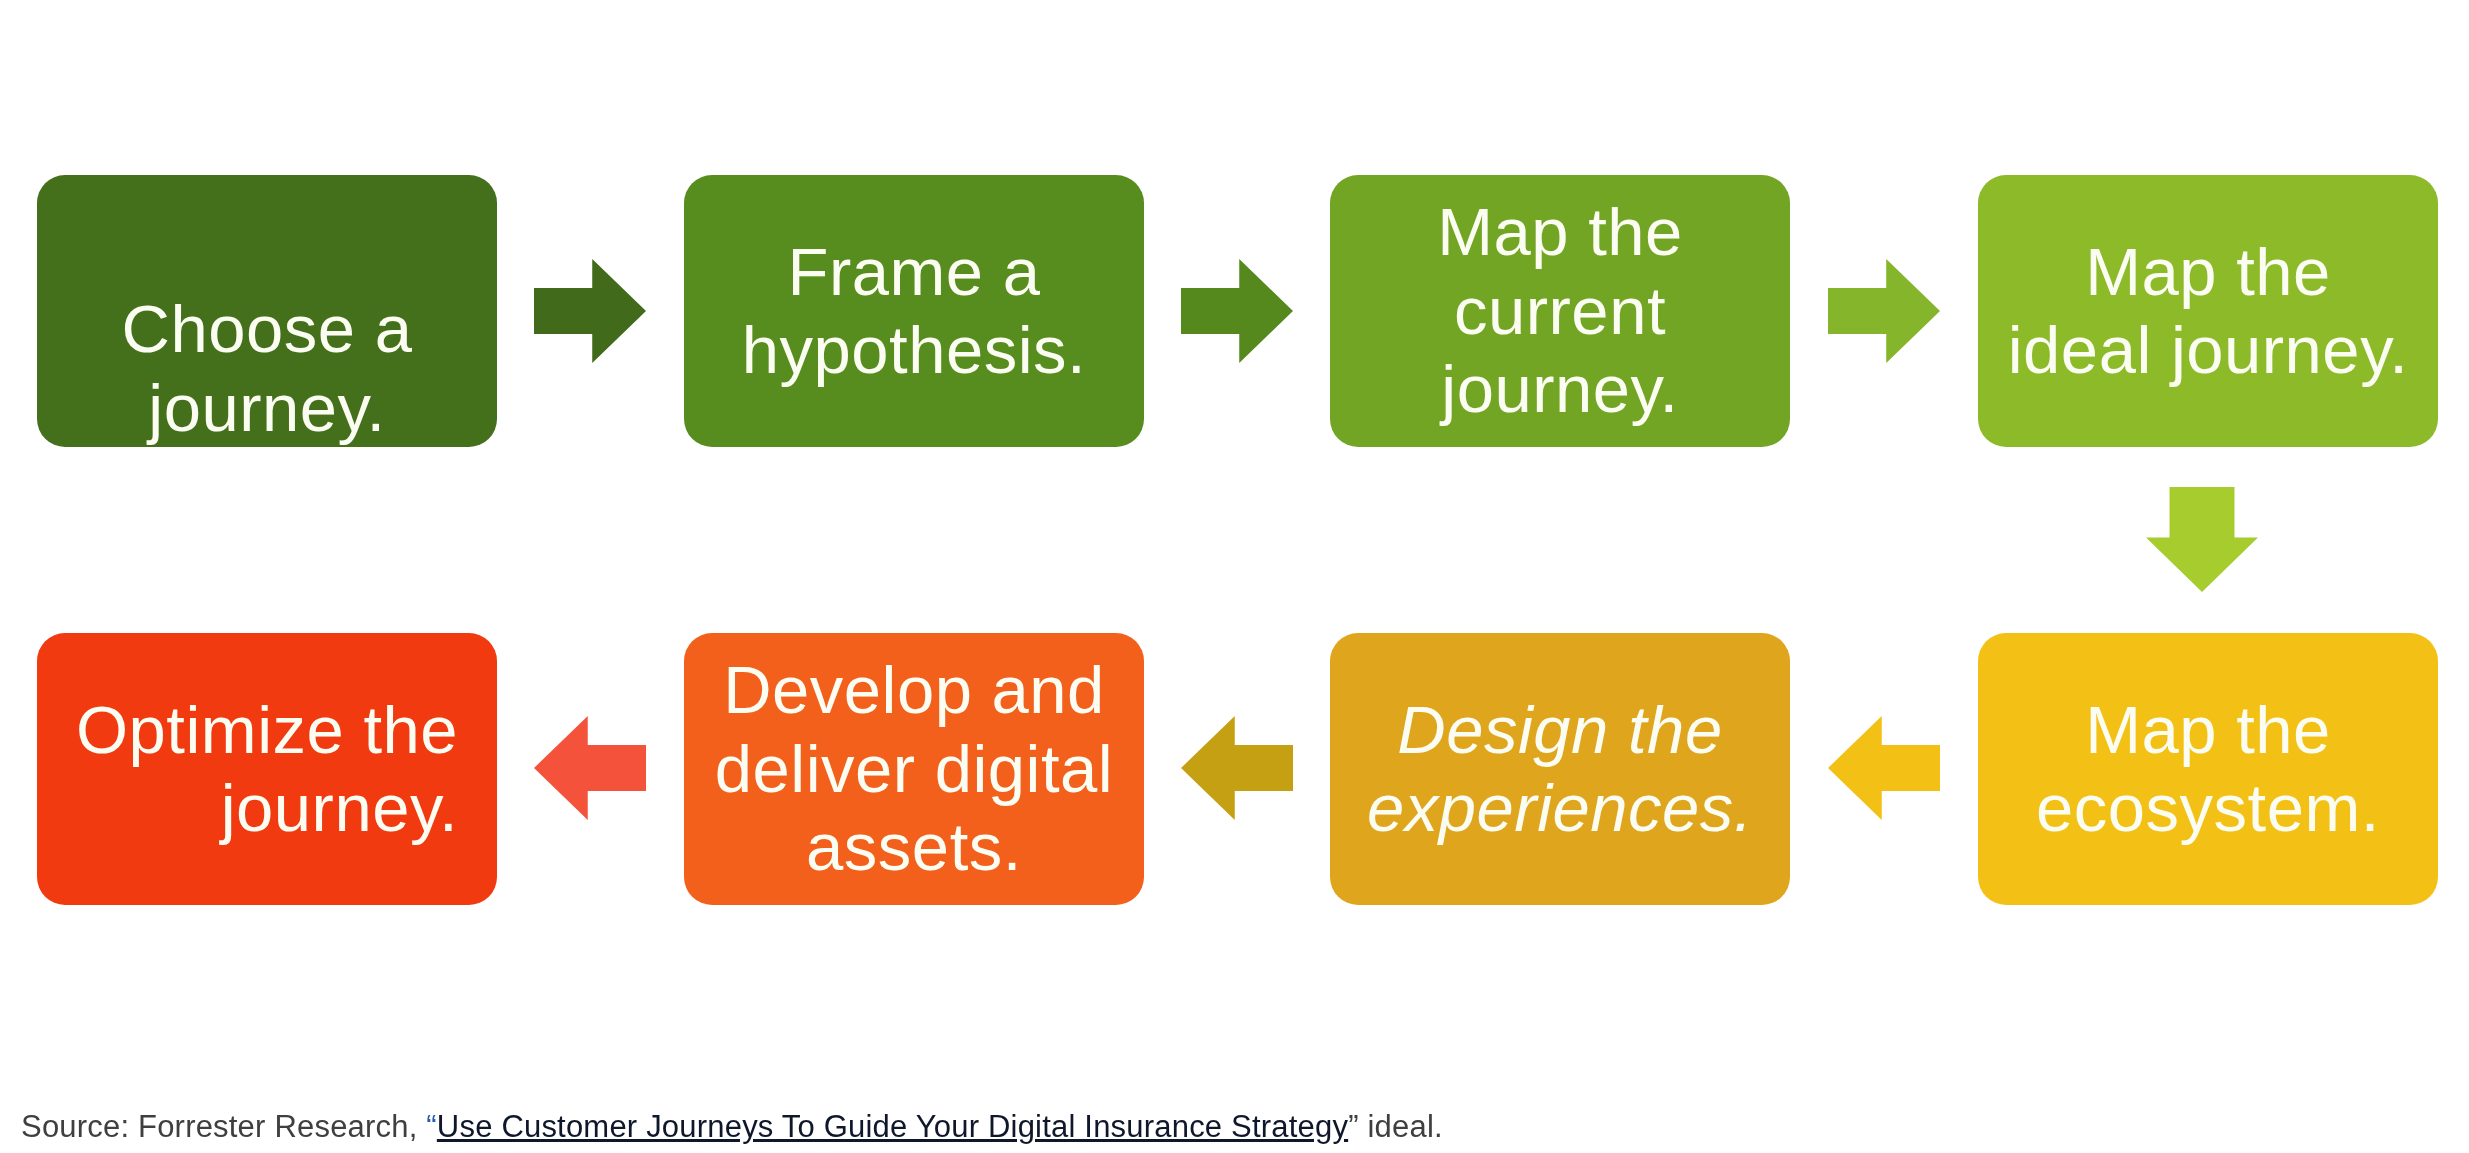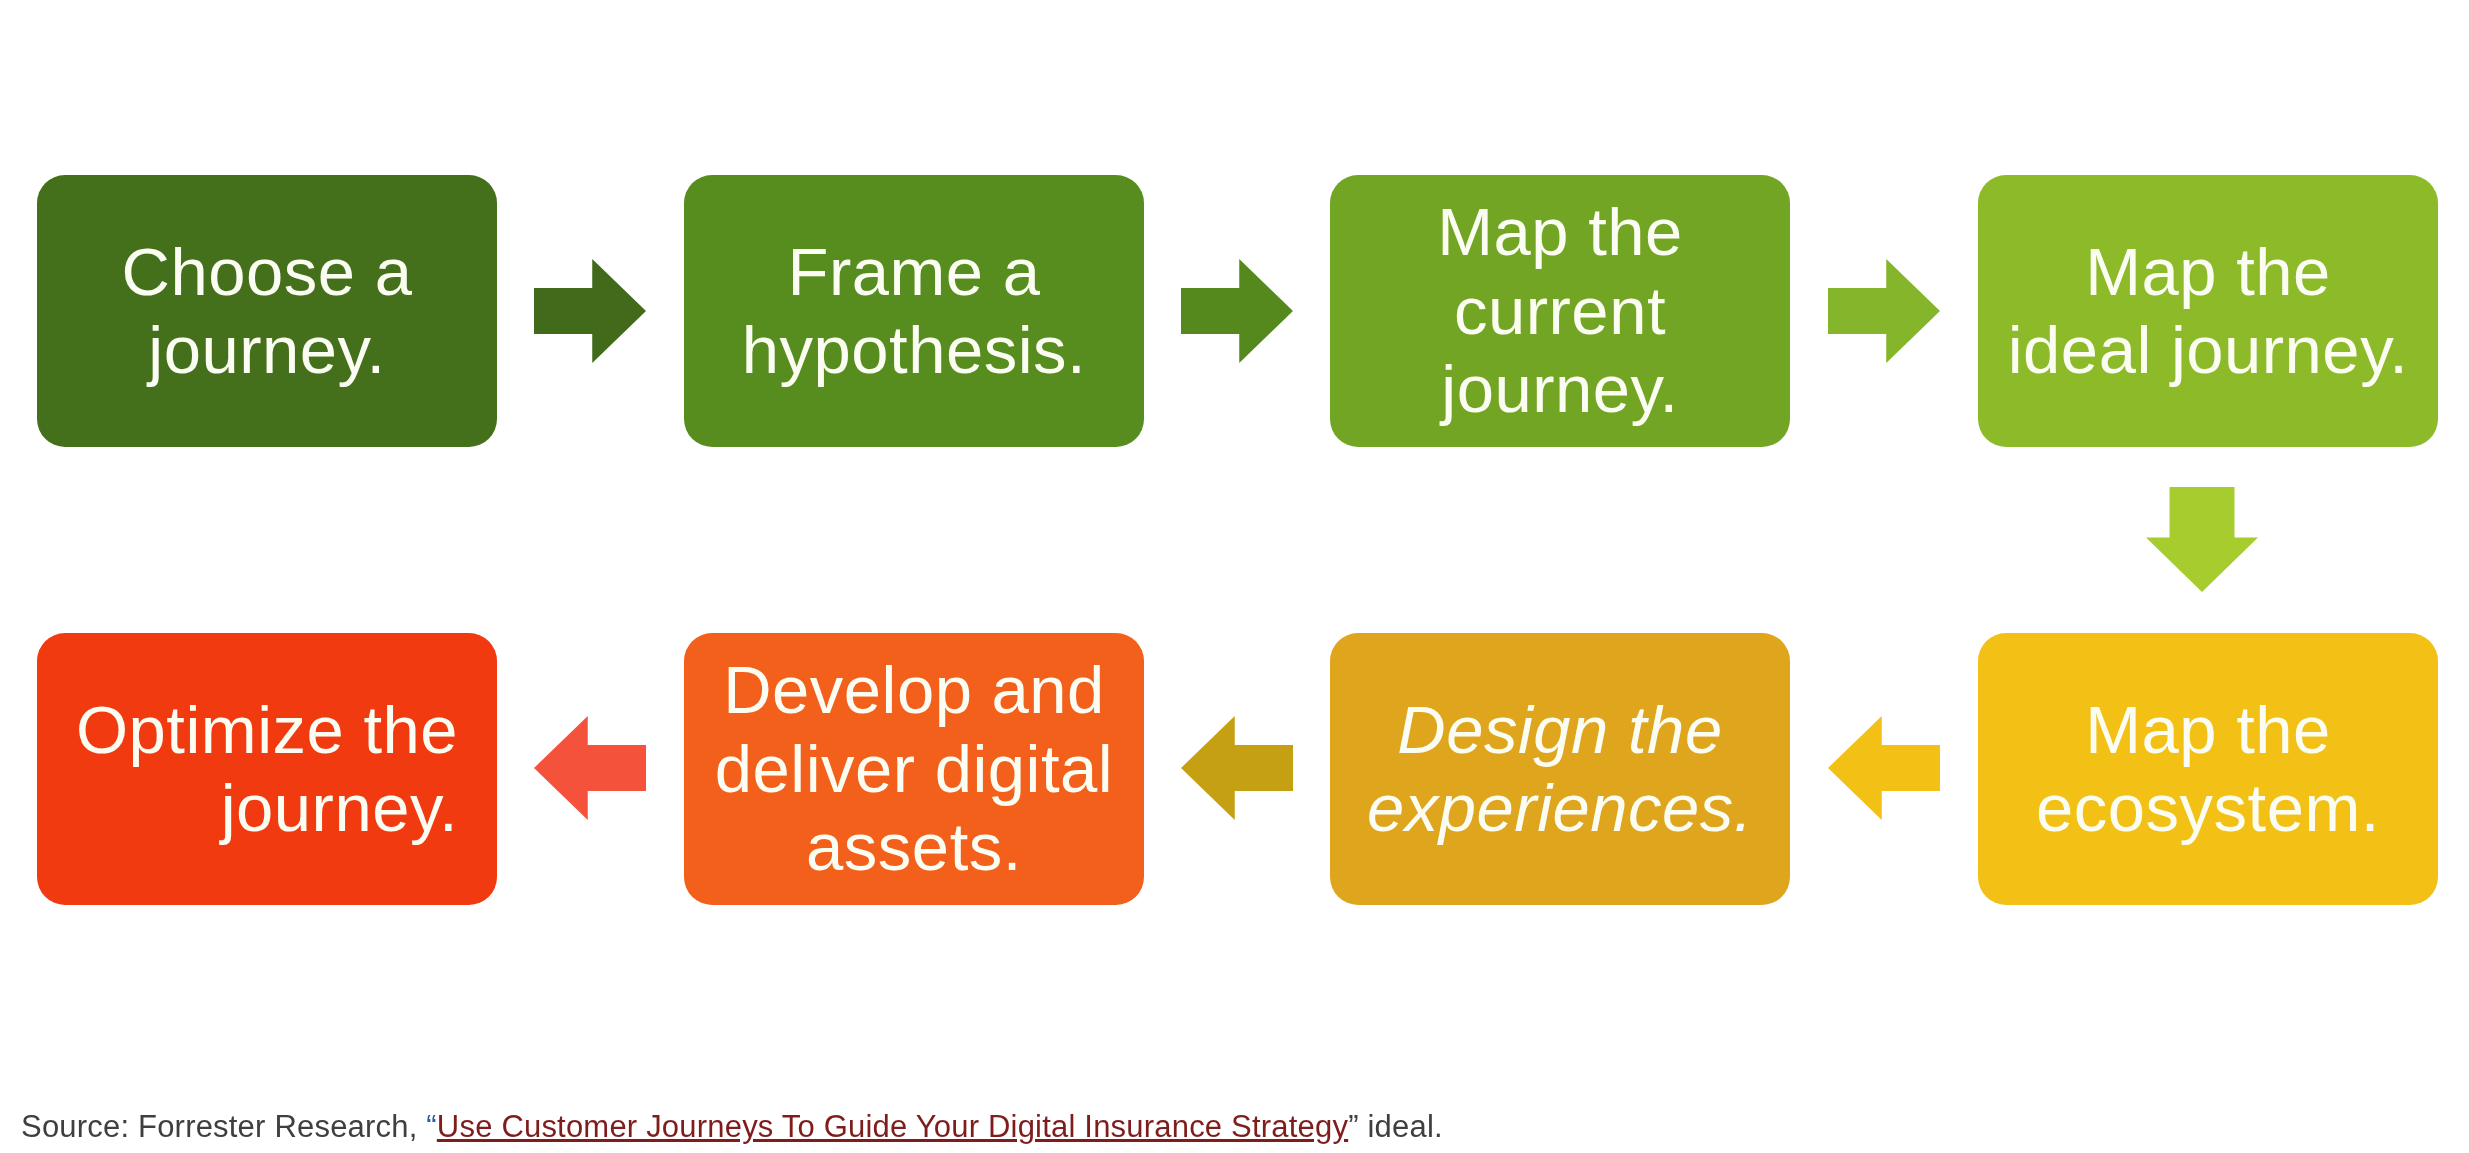--- a/index.html
+++ b/index.html
@@ -55,31 +55,31 @@
     left: 21px;
     top: 1078px;
     font-size: 31px;
     color: #3f3f3f;
     letter-spacing: 0.2px;
   }
   .footer .quote-open {
     color: #2a5db0;
   }
   .footer a.source-link {
-    color: #7f1d1d;
+    color: #0f172a;
     text-decoration: underline;
     cursor: pointer;
   }
 </style>
 </head>
 <body>
 
 <div class="canvas">
 
-  <div class="step" style="left: 37px; top: 175px; background-color: rgb(69, 112, 27);">
+  <div class="step" style="left: 37px; top: 175px; background-color: rgb(69, 112, 27); align-items: flex-end;">
     <span class="label">Choose a
 journey.</span>
   </div>
 
   <div class="arrow arrow-right" style="left: 534px; top: 259px; background-color: rgb(65, 106, 26);"></div>
 
   <div class="step" style="left: 684px; top: 175px; background-color: rgb(87, 141, 30);">
     <span class="label">Frame a
 hypothesis.</span>
   </div>

